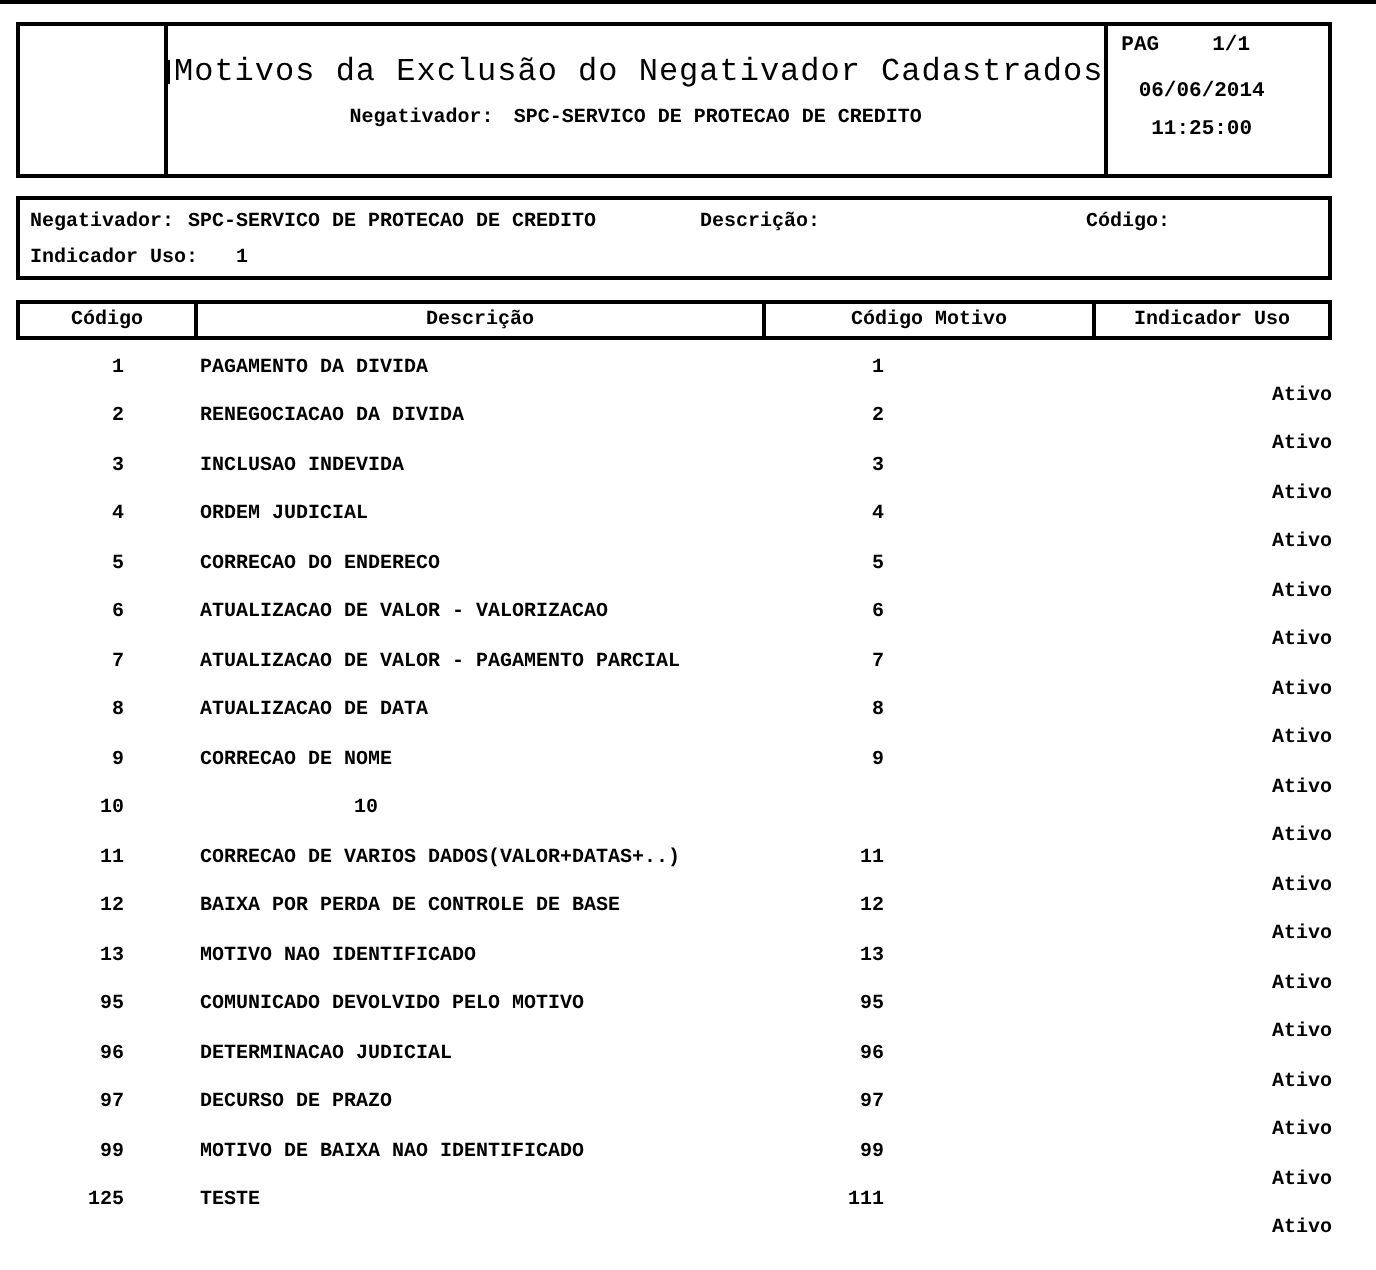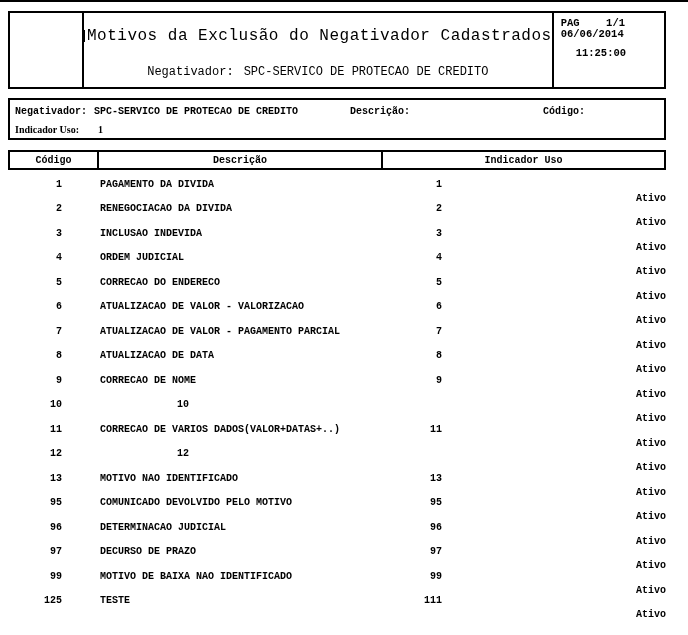--- a/index.html
+++ b/index.html
@@ -7,38 +7,38 @@
         font-family:"Liberation Mono","DejaVu Sans Mono",monospace;color:#000;}
   .top-edge{position:absolute;left:0;top:0;width:688px;height:2px;background:#000;}
 
   
   .header-box{position:absolute;left:8px;top:11px;width:658px;height:78px;
               border:2px solid #000;box-sizing:border-box;display:flex;}
   .logo-cell{width:97px;border-right:2px solid #000;box-sizing:border-box;}
   .title-cell{flex:1;border-right:2px solid #000;box-sizing:border-box;text-align:center;}
   .title-line{margin-top:14px;font-size:16px;font-weight:normal;letter-spacing:0.5px;white-space:nowrap;}
   .caret{display:inline-block;width:1px;height:12px;background:#000;margin-right:2px;vertical-align:-2px;}
-  .subtitle-line{margin-top:20px;font-size:12px;font-weight:normal;white-space:nowrap;}
+  .subtitle-line{margin-top:9px;font-size:10px;font-weight:bold;white-space:nowrap;}
   .subtitle-line .sub-val{margin-left:10px;}
   .pag-cell{width:136px;box-sizing:border-box;padding:5px 23px 0 7px;
             font-size:10.5px;font-weight:bold;line-height:11px;}
   .pag-line1{display:flex;justify-content:space-between;padding-right:16px;}
-  .pag-date{text-align:left;margin-top:0;}
+  .pag-date{text-align:center;margin-top:12px;}
   .pag-time{text-align:center;margin-top:8px;}
 
   
   .filter-box{position:absolute;left:8px;top:98px;width:658px;height:42px;
               border:2px solid #000;box-sizing:border-box;
               font-size:10px;font-weight:bold;}
   .filter-line1{position:absolute;top:6px;left:0;width:100%;height:12px;white-space:nowrap;}
   .f-neg-label{position:absolute;left:5px;}
   .f-neg-value{position:absolute;left:84px;}
   .f-desc-label{position:absolute;left:310px;padding-left:30px;}
   .f-cod-label{position:absolute;left:533px;}
-  .filter-line2{position:absolute;top:24px;left:5px;white-space:nowrap;font-family:Liberation Serif, serif;}
+  .filter-line2{position:absolute;top:24px;left:5px;white-space:nowrap;}
   .f-ind-value{margin-left:19px;}
 
   
   .thead-box{position:absolute;left:8px;top:150px;width:658px;height:20px;
              border:2px solid #000;box-sizing:border-box;display:flex;align-items:stretch;
              font-size:10px;font-weight:bold;text-align:center;justify-content:center;}
   .th{box-sizing:border-box;border-right:2px solid #000;display:flex;
       align-items:center;justify-content:center;}
   .th-codigo{width:89px;}
   .th-desc{width:284px;}
@@ -86,20 +86,21 @@
       <span class="f-cod-label">Código:</span>
     </div>
     <div class="filter-line2">
       <span>Indicador Uso:</span><span class="f-ind-value">1</span>
     </div>
   </div>
 
   <div class="thead-box">
     <div class="th th-codigo">Código</div>
     <div class="th th-desc">Descrição</div>
+    <div class="th th-motivo">Código Motivo</div>
     <div class="th th-ind">Indicador Uso</div>
   </div>
 
   <div class="tbody" id="tbody">
   <div class="trow">
     <div class="td td-codigo">1</div>
     <div class="td td-desc">PAGAMENTO DA DIVIDA</div>
     <div class="td td-motivo">1</div>
     <div class="td td-ind">Ativo</div>
   </div>
@@ -168,20 +169,21 @@
 
   <div class="trow">
     <div class="td td-codigo">11</div>
     <div class="td td-desc">CORRECAO DE VARIOS DADOS(VALOR+DATAS+..)</div>
     <div class="td td-motivo">11</div>
     <div class="td td-ind">Ativo</div>
   </div>
 
   <div class="trow">
     <div class="td td-codigo">12</div>
+    <div class="td td-desc">BAIXA POR PERDA DE CONTROLE DE BASE</div>
     <div class="td td-motivo">12</div>
     <div class="td td-ind">Ativo</div>
   </div>
 
   <div class="trow">
     <div class="td td-codigo">13</div>
     <div class="td td-desc">MOTIVO NAO IDENTIFICADO</div>
     <div class="td td-motivo">13</div>
     <div class="td td-ind">Ativo</div>
   </div>

